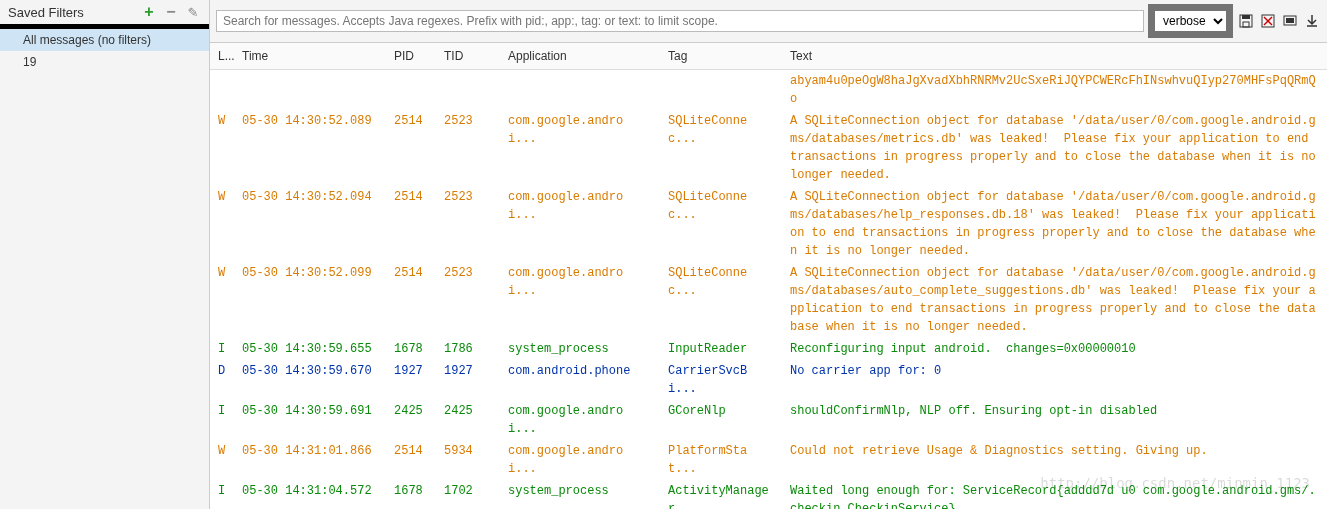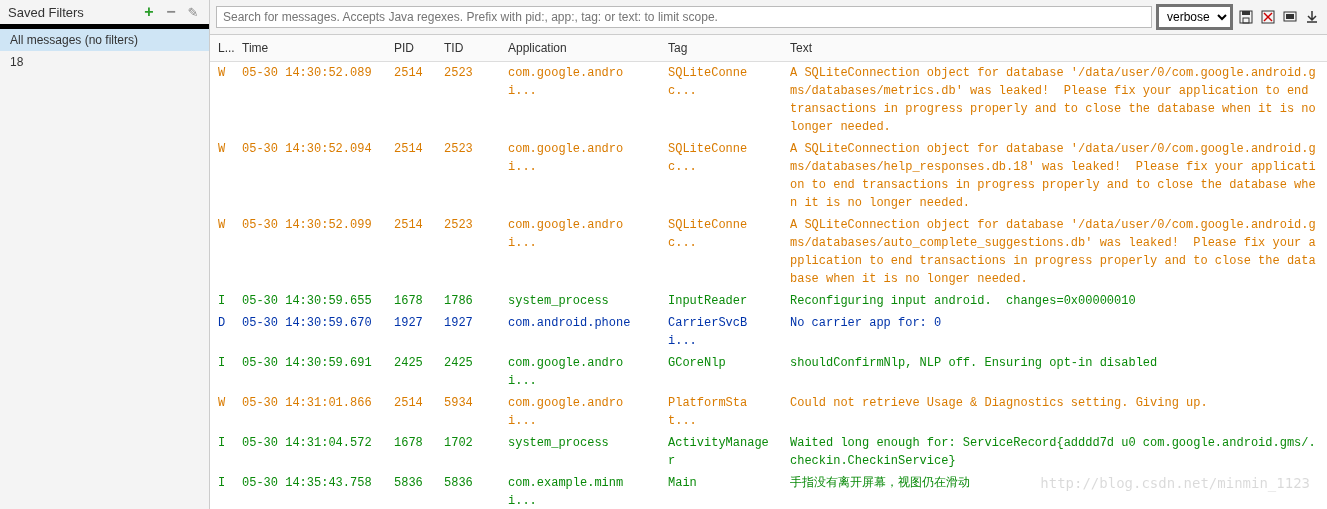--- a/index.html
+++ b/index.html
@@ -28,21 +28,21 @@
   justify-content: space-between;
 }
 .sidebar-title { font-weight: normal; font-size: 13px; }
 .sidebar-actions { display: flex; gap: 6px; align-items: center; }
 .icon-btn { width: 16px; height: 16px; display: inline-flex; align-items: center; justify-content: center; cursor: pointer; }
 .plus { color: #2a9d2a; font-weight: bold; font-size: 16px; }
 .minus { color: #888; font-weight: bold; font-size: 16px; }
 .edit { color: #888; font-size: 13px; }
 .filter-list { flex: 1; }
 .filter-item {
-  padding: 4px 10px;
+  padding: 4px 23px;
   cursor: pointer;
   font-size: 12px;
 }
 .filter-item.selected { background: #cfe5f5; }
 .main {
   flex: 1;
   display: flex;
   flex-direction: column;
   background: #fff;
 }
@@ -57,21 +57,21 @@
 .search-input {
   flex: 1;
   padding: 3px 6px;
   border: 1px solid #bbb;
   font-size: 12px;
   font-family: inherit;
   background: #fff;
 }
 .level-select {
   padding: 2px 4px;
-  border: 3px solid #737373;
+  border: 7px solid #737373;
   font-size: 12px;
   background: #fff;
 }
 .toolbar-icon {
   width: 18px; height: 18px;
   display: inline-flex; align-items: center; justify-content: center;
   cursor: pointer;
 }
 .log-area {
   flex: 1;
@@ -125,21 +125,21 @@
   <div class="sidebar-header">
     <span class="sidebar-title">Saved Filters</span>
     <span class="sidebar-actions">
       <span class="icon-btn plus">+</span>
       <span class="icon-btn minus">−</span>
       <span class="icon-btn edit">✎</span>
     </span>
   </div>
   <div class="filter-list" id="filter-list">
       <div class="filter-item selected">All messages (no filters)</div>
-      <div class="filter-item">18</div>
+      <div class="filter-item">19</div>
     </div>
 </div>
 
 <div class="main">
   <div class="toolbar">
     <input class="search-input" type="text" placeholder="Search for messages. Accepts Java regexes. Prefix with pid:, app:, tag: or text: to limit scope." style="">
     <select class="level-select">
       <option>verbose</option>
     </select>
     <span class="toolbar-icon">
@@ -178,20 +178,29 @@
           <th class="col-time">Time</th>
           <th class="col-pid">PID</th>
           <th class="col-tid">TID</th>
           <th class="col-app">Application</th>
           <th class="col-tag">Tag</th>
           <th class="col-text">Text</th>
         </tr>
       </thead>
       <tbody id="log-body">
           <tr class="level-W">
+            <td class="col-l"></td>
+            <td class="col-time"></td>
+            <td class="col-pid"></td>
+            <td class="col-tid"></td>
+            <td class="col-app"></td>
+            <td class="col-tag"></td>
+            <td class="col-text">abyam4u0peOgW8haJgXvadXbhRNRMv2UcSxeRiJQYPCWERcFhINswhvuQIyp270MHFsPqQRmQo</td>
+          </tr>
+          <tr class="level-W">
             <td class="col-l">W</td>
             <td class="col-time">05-30 14:30:52.089</td>
             <td class="col-pid">2514</td>
             <td class="col-tid">2523</td>
             <td class="col-app">com.google.androi...</td>
             <td class="col-tag">SQLiteConnec...</td>
             <td class="col-text">A SQLiteConnection object for database '/data/user/0/com.google.android.gms/databases/metrics.db' was leaked!  Please fix your application to end transactions in progress properly and to close the database when it is no longer needed.</td>
           </tr>
           <tr class="level-W">
             <td class="col-l">W</td>

